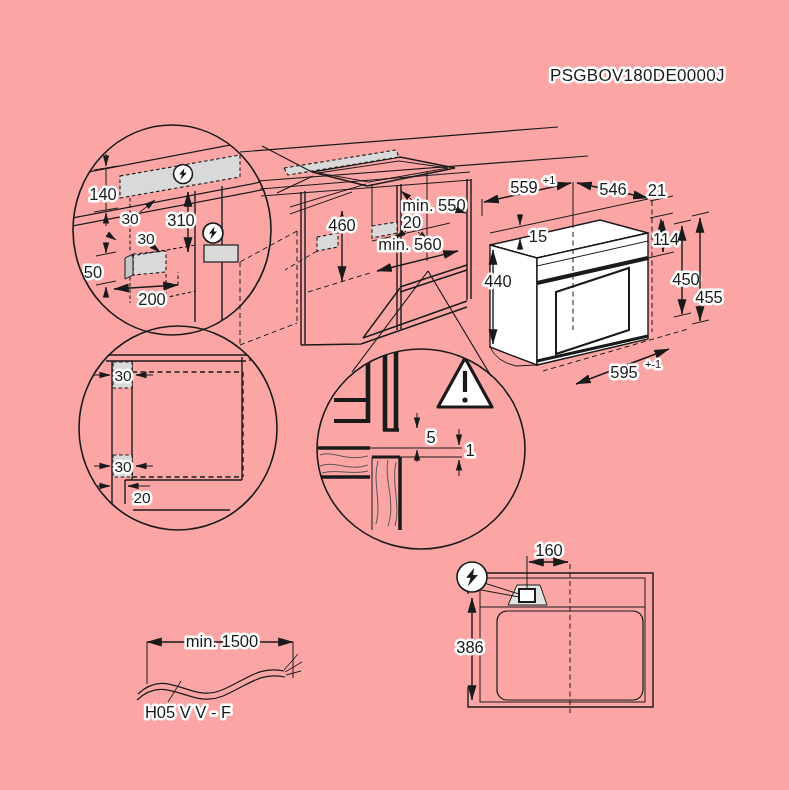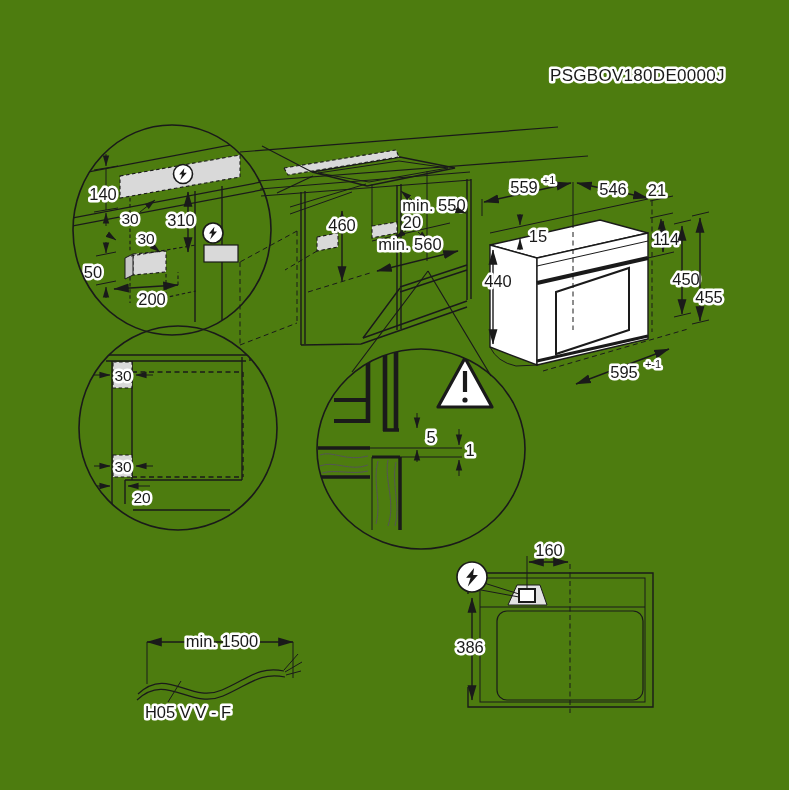--- a/index.html
+++ b/index.html
@@ -1,16 +1,16 @@
 <!DOCTYPE html>
 <html style="--line: #1a1a1a; --shade: #d9d9d9; --shade_dark: #c6c6c6; --panel: #e3e3e3;"><head>
 <meta charset="utf-8">
 <style>
   html,body{margin:0;padding:0;background:#fff;}
-  .stage{width:789px;height:790px;background:#4d7c0f;position:relative;overflow:hidden;}
+  .stage{width:789px;height:790px;background:#fca5a5;position:relative;overflow:hidden;}
   svg{display:block;}
   line,path,rect,polygon,polyline,circle,ellipse{fill:none;stroke:var(--line,#1a1a1a);stroke-width:1.4;stroke-linecap:butt;stroke-linejoin:miter;}
   .wfill{fill:#fff;}
   .shade{fill:var(--shade,#d9d9d9);}
   .shade2{fill:var(--shade_dark,#c6c6c6);}
   .panel{fill:var(--panel,#e3e3e3);}
   .fillline{fill:var(--line,#1a1a1a);stroke:none;}
   .dash{stroke-dasharray:5 3.5;}
   .dash2{stroke-dasharray:3.5 2.6;stroke-width:1.1;}
   .thin{stroke-width:1;}

